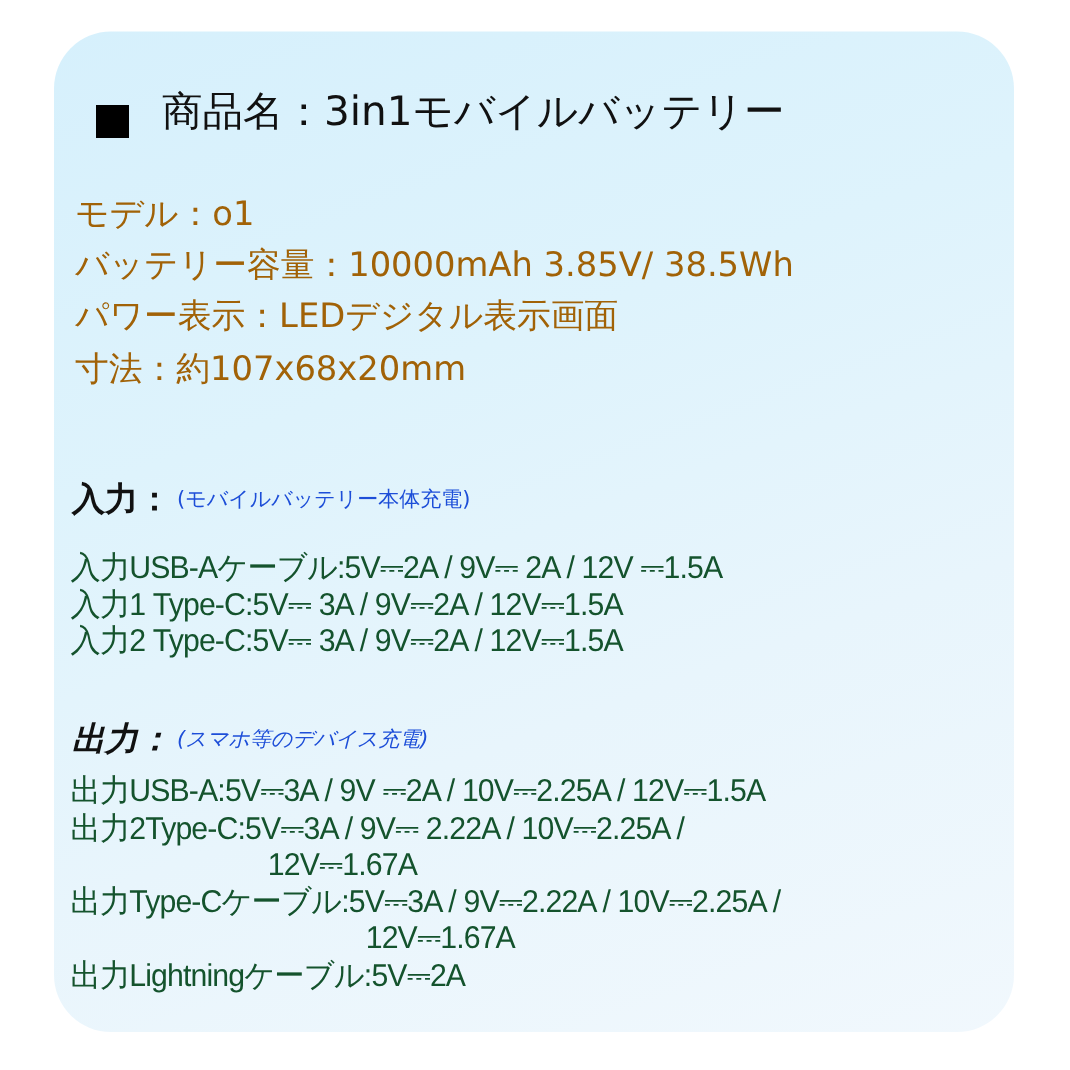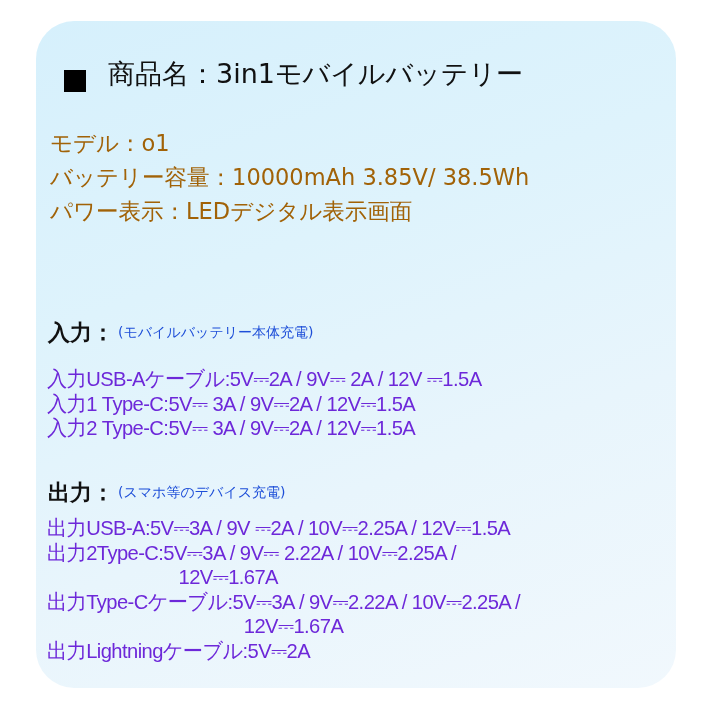--- a/index.html
+++ b/index.html
@@ -15,53 +15,54 @@
   .title {
     position:absolute; left:64px; top:52px; height:40px;
     display:flex; align-items:flex-end; font-size:27px; letter-spacing:0px; color:#111;
   }
   .title .sq { width:22px; height:22px; background:#000; display:inline-block; margin-right:22px; }
   .specs { position:absolute; left:50px; top:126px; }
   .specs .row { font-size:22.5px; line-height:34.2px; white-space:nowrap; color:#a16207; }
   .section-head { position:absolute; left:48px; display:flex; align-items:center; white-space:nowrap; }
   .section-head .h { font-size:22px; font-weight:bold; color:#111; }
   .section-head .note { font-size:14px; color:#1d4ed8; margin-left:4px; }
-  .lines { position:absolute; left:47px; font-family:"Liberation Sans", sans-serif; color:#6d28d9; }
+  .lines { position:absolute; left:47px; font-family:"Liberation Sans", sans-serif; color:#14532d; }
   .lines .row { font-size:21px; line-height:24.5px; white-space:nowrap; letter-spacing:-0.6px; transform:scaleX(0.96); transform-origin:left; }
   .lines .cont { padding-left:137px; }
   .lines .cont2 { padding-left:205px; }
 </style>
 </head>
 <body>
 
 <div class="card"></div>
 
 <div class="title">
   <span class="sq"></span>
   <span>商品名：3in1モバイルバッテリー</span>
 </div>
 
 <div class="specs">
   <div class="row">モデル：o1</div>
   <div class="row">バッテリー容量：10000mAh 3.85V/ 38.5Wh</div>
   <div class="row">パワー表示：LEDデジタル表示画面</div>
+  <div class="row">寸法：約107x68x20mm</div>
 </div>
 
 <div class="section-head" style="top:318px;">
   <span class="h">入力：</span>
   <span class="note">(モバイルバッテリー本体充電)</span>
 </div>
 
 <div class="lines" style="top:367px;">
   <div class="row">入力USB-Aケーブル:5V⎓2A / 9V⎓ 2A / 12V ⎓1.5A</div>
   <div class="row">入力1 Type-C:5V⎓ 3A / 9V⎓2A / 12V⎓1.5A</div>
   <div class="row">入力2 Type-C:5V⎓ 3A / 9V⎓2A / 12V⎓1.5A</div>
 </div>
 
-<div class="section-head" style="top:478px;">
+<div class="section-head" style="top:478px;font-style:italic;">
   <span class="h">出力：</span>
   <span class="note">(スマホ等のデバイス充電)</span>
 </div>
 
 <div class="lines" style="top:516px;">
   <div class="row">出力USB-A:5V⎓3A / 9V ⎓2A / 10V⎓2.25A / 12V⎓1.5A</div>
   <div class="row">出力2Type-C:5V⎓3A / 9V⎓ 2.22A / 10V⎓2.25A /</div>
   <div class="row cont">12V⎓1.67A</div>
   <div class="row">出力Type-Cケーブル:5V⎓3A / 9V⎓2.22A / 10V⎓2.25A /</div>
   <div class="row cont2">12V⎓1.67A</div>

